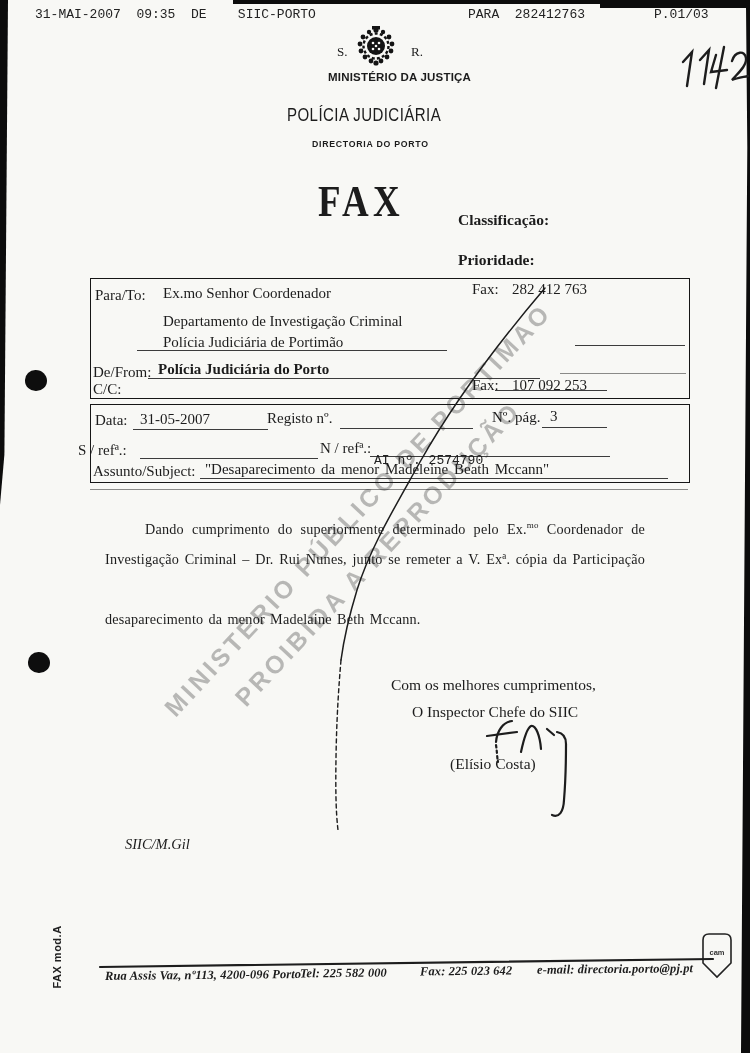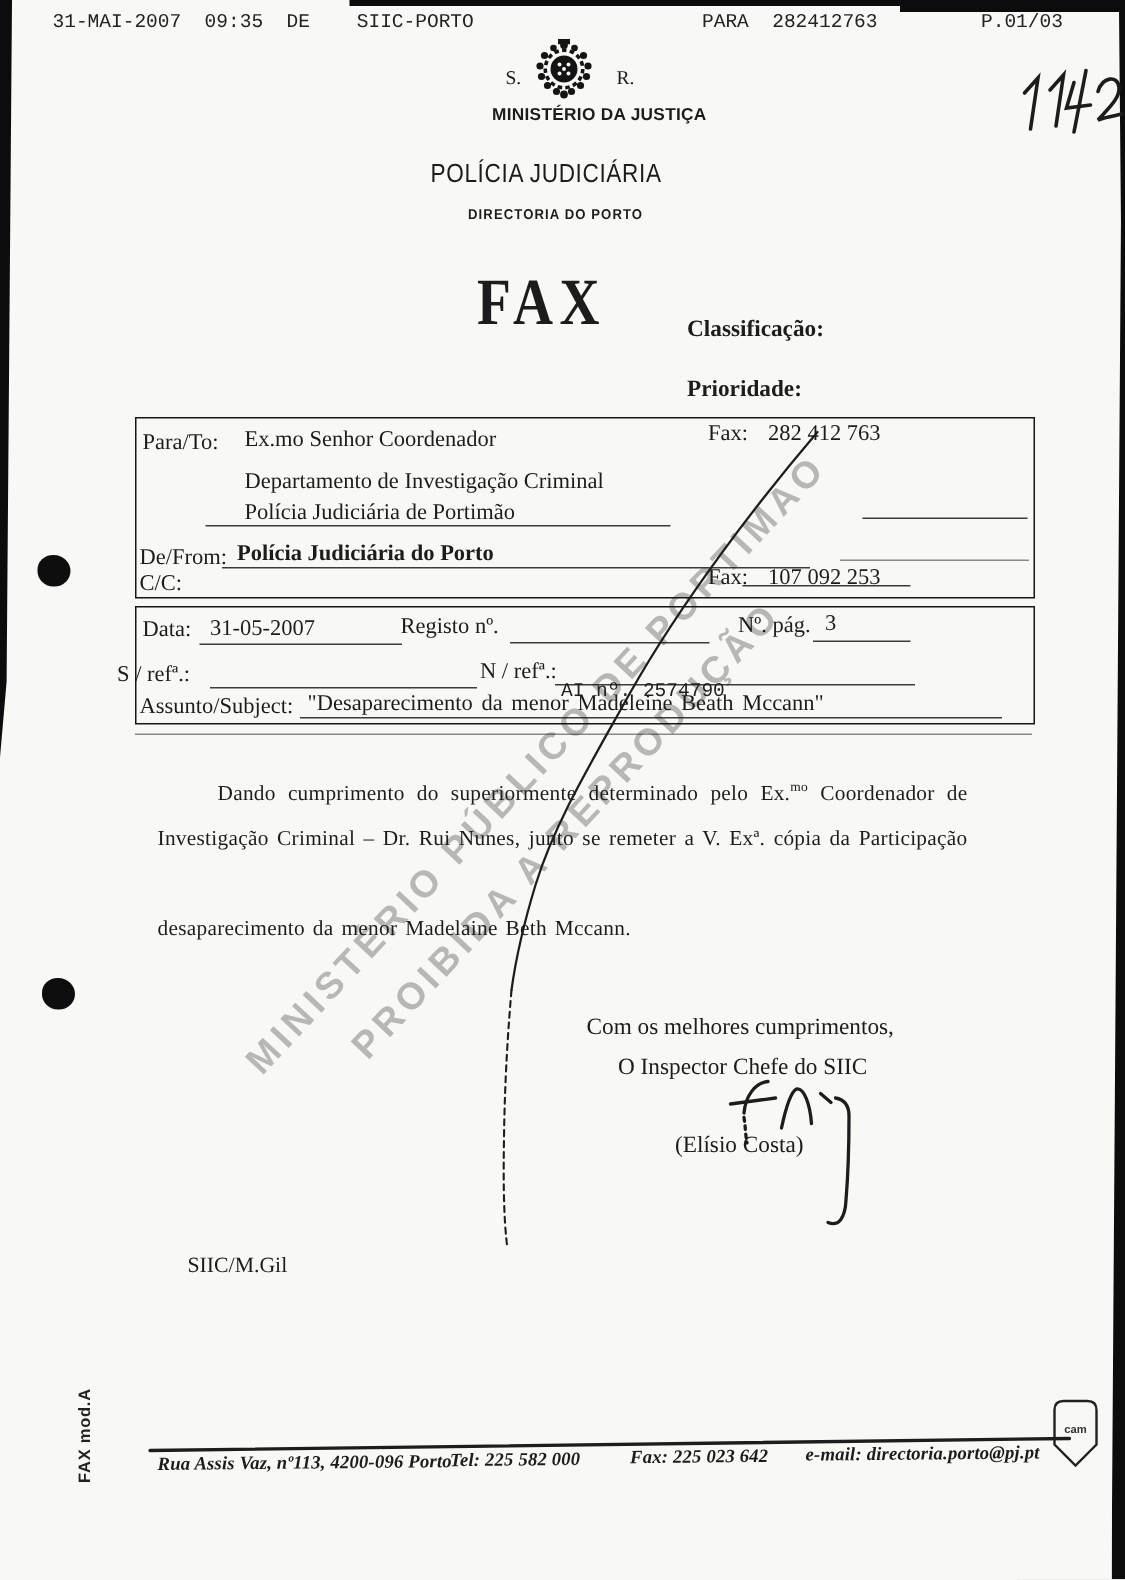--- a/index.html
+++ b/index.html
@@ -150,21 +150,21 @@
   <div class="bodyline" style="top:514px;padding-left:40px;width:500px;">
     <span>Dando cumprimento do superiormente determinado pelo Ex.</span><sup>mo</sup><span> Coordenador de</span>
   </div>
   <div class="bodyline" style="top:544px;">Investigação Criminal – Dr. Rui Nunes, junto se remeter a V. Exª. cópia da Participação</div>
   <div class="bodyline last" style="top:604px;">desaparecimento da menor  Madelaine Beth Mccann.</div>
 
   <div class="abs serif" style="left:391px;top:676px;font-size:15.5px;">Com os melhores cumprimentos,</div>
   <div class="abs serif" style="left:412px;top:703px;font-size:15.5px;">O Inspector Chefe do SIIC</div>
   <div class="abs serif" style="left:450px;top:755px;font-size:15.5px;">(Elísio Costa)</div>
 
-  <div class="abs serif" style="left:125px;top:836px;font-size:14.5px;">SIIC/M.Gil</div>
+  <div class="abs serif" style="left:125px;top:836px;font-size:14.5px;font-style:italic;">SIIC/M.Gil</div>
 
   <div class="vform">FAX mod.A</div>
   <div class="abs footeritem" style="left:105px;top:968px;transform:rotate(-.55deg);">Rua Assis Vaz, nº113, 4200-096  Porto</div>
   <div class="abs footeritem" style="left:300px;top:966px;transform:rotate(-.55deg);">Tel: 225 582 000</div>
   <div class="abs footeritem" style="left:420px;top:964px;transform:rotate(-.55deg);">Fax: 225 023 642</div>
   <div class="abs footeritem" style="left:537px;top:962px;transform:rotate(-.55deg);">e-mail: directoria.porto@pj.pt</div>
 
   <div class="abs" style="left:698px;top:932px;">
     <svg width="38" height="52" viewBox="0 0 38 52">
       <path d="M5 8 Q5 2 11 2 L27 2 Q33 2 33 8 L33 31 L19 45 L5 31 Z" fill="none" stroke="#222" stroke-width="1.6"></path>

